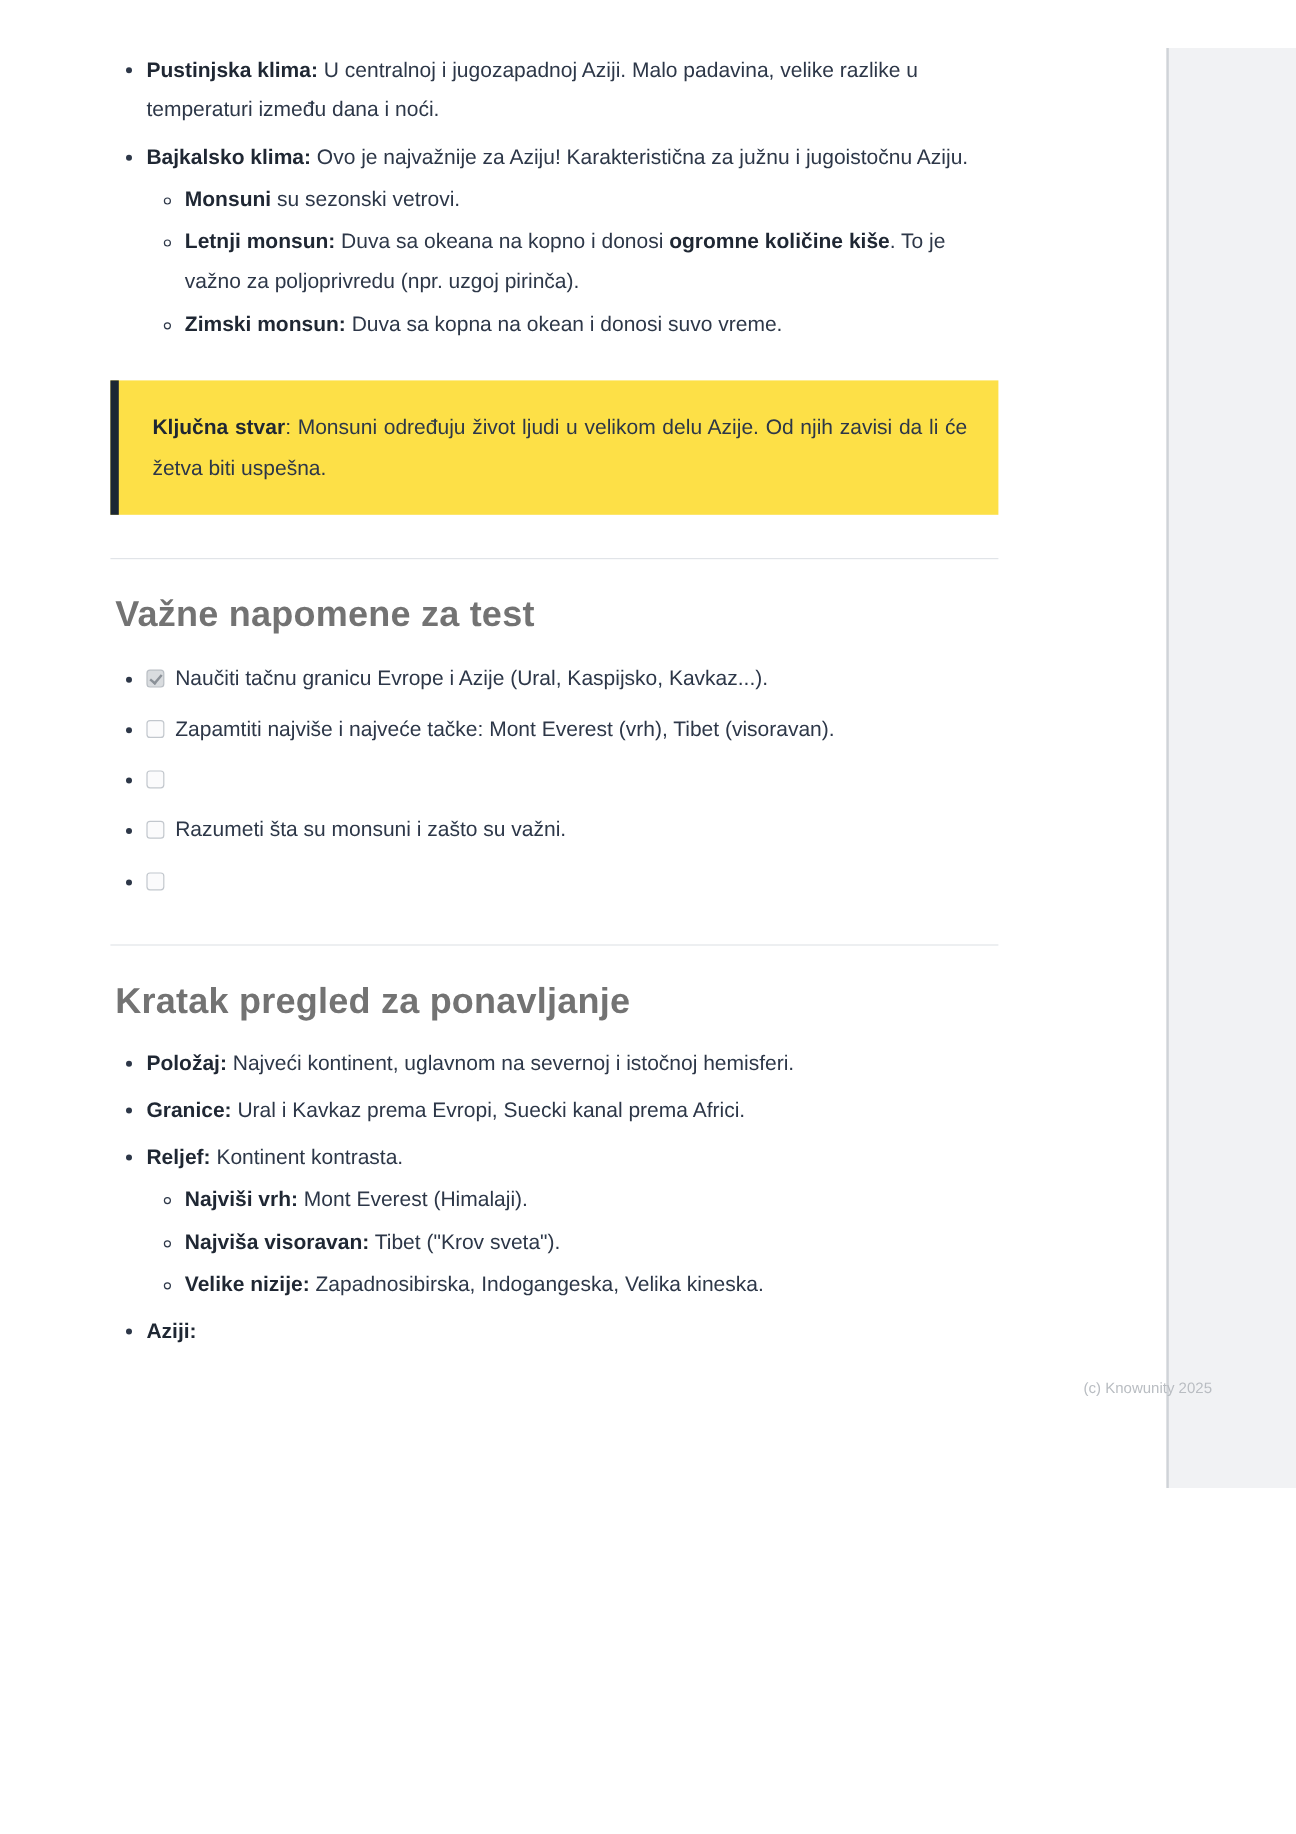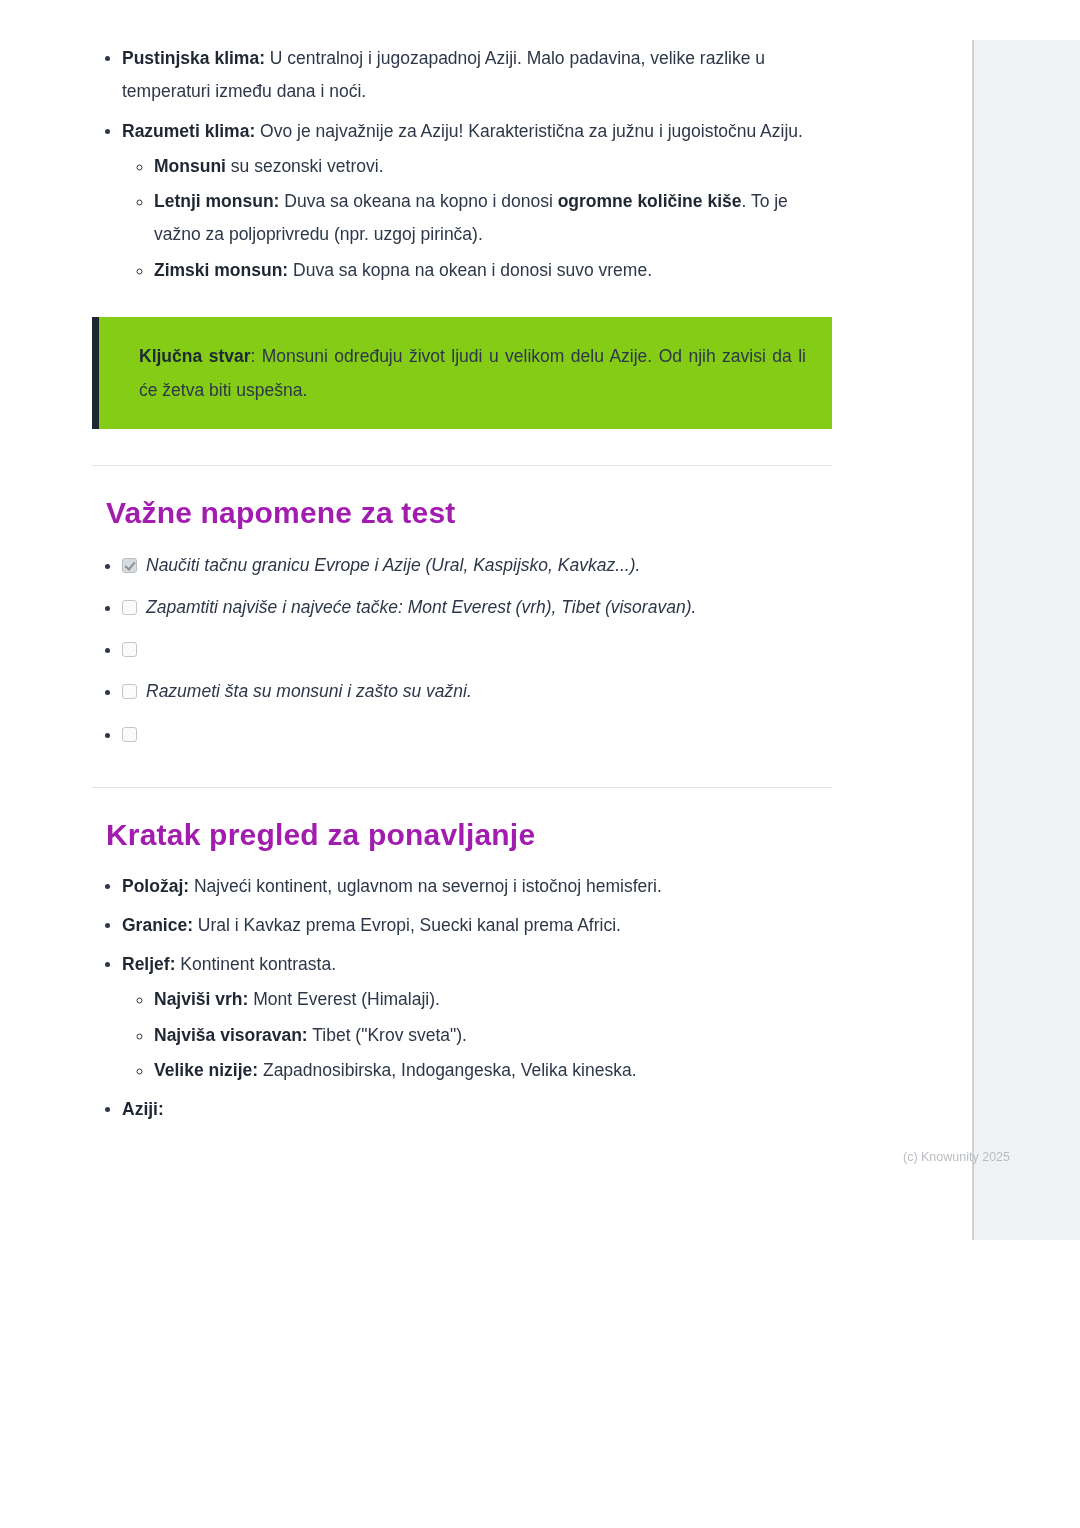--- a/index.html
+++ b/index.html
@@ -51,51 +51,50 @@
   }
   ul.lvl2 > li {
     font-size: 17.5px;
     line-height: 1.9;
     color: #2d3748;
     margin-bottom: 2px;
   }
   b, .b { font-weight: bold; color: #1f2733; }
   .blockquote {
     margin: 30px 0 0 0;
-    background: #84cc16;
+    background: #fde047;
     border-left: 7px solid #1b2733;
-    padding: 22px 26px 22px 40px;
+    padding: 22px 26px 22px 28px;
     font-size: 17.5px;
     line-height: 1.95;
     color: #2d3748;
     text-align: justify;
   }
   hr.sep {
     border: none;
     border-top: 1px solid #e1e4e8;
     margin: 36px 0 30px 0;
   }
   h2.section {
     font-size: 30px;
     font-weight: bold;
-    color: #a21caf;
-    margin: 0 0 18px 14px;
+    color: #737373;
+    margin: 0 0 18px 4px;
     letter-spacing: 0.2px;
   }
   ul.checklist {
     list-style: disc;
     margin: 0;
     padding-left: 30px;
   }
   ul.checklist > li {
     font-size: 17.5px;
     line-height: 1.95;
     color: #2d3748;
     margin-bottom: 8px;
-    font-style: italic;
   }
   .cbox {
     display: inline-block;
     width: 15px;
     height: 15px;
     border: 1px solid #c2c7cd;
     border-radius: 3px;
     background: #fbfbfc;
     vertical-align: -2px;
     margin-right: 9px;
@@ -132,21 +131,21 @@
 
   <div class="scroll-gutter"></div>
 
   <div class="content">
 
     <ul class="lvl1">
       <li>
         <span class="b">Pustinjska klima:</span><span> U centralnoj i jugozapadnoj Aziji. Malo padavina, velike razlike u temperaturi između dana i noći.</span>
       </li>
       <li>
-        <span class="b">Razumeti klima:</span><span> Ovo je najvažnije za Aziju! Karakteristična za južnu i jugoistočnu Aziju.</span>
+        <span class="b">Bajkalsko klima:</span><span> Ovo je najvažnije za Aziju! Karakteristična za južnu i jugoistočnu Aziju.</span>
         <ul class="lvl2">
           <li>
             <span class="b">Monsuni</span><span> su sezonski vetrovi.</span>
           </li>
           <li>
             <span class="b">Letnji monsun:</span><span> Duva sa okeana na kopno i donosi </span><span class="b">ogromne količine kiše</span><span>. To je važno za poljoprivredu (npr. uzgoj pirinča).</span>
           </li>
           <li>
             <span class="b">Zimski monsun:</span><span> Duva sa kopna na okean i donosi suvo vreme.</span>
           </li>

